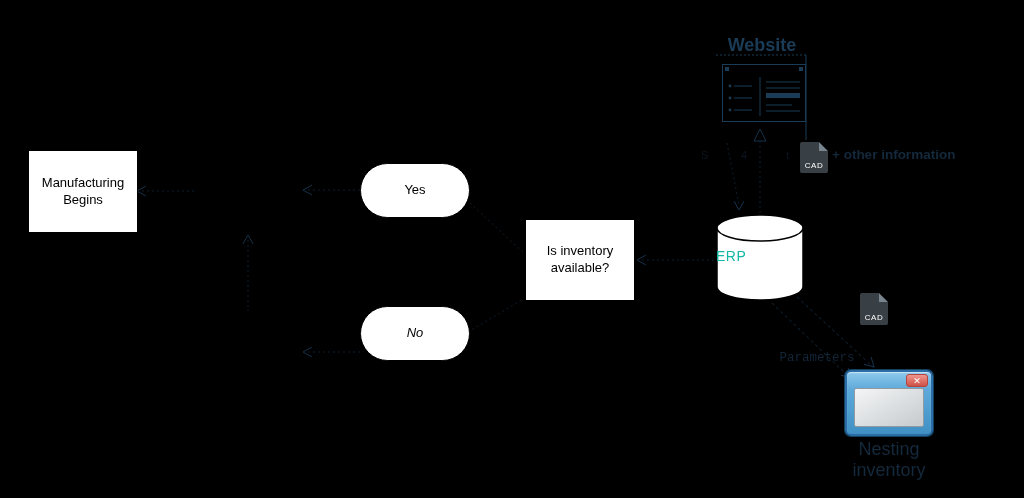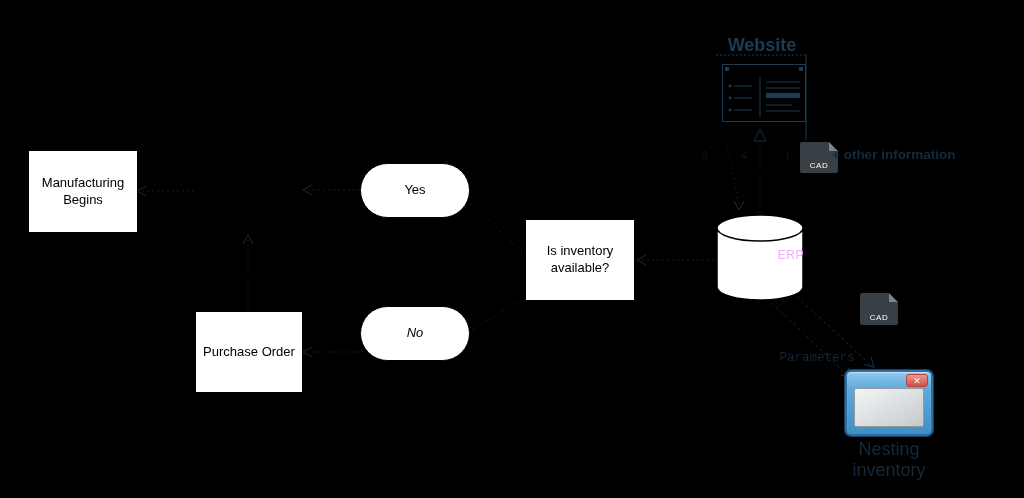--- a/index.html
+++ b/index.html
@@ -14,31 +14,31 @@
   .node{position:absolute;background:var(--node-fill);color:var(--node-text);
     border:1px solid var(--node-border);display:flex;align-items:center;justify-content:center;
     text-align:center;font-size:13px;line-height:1.3;padding:4px;box-sizing:border-box;}
   .stadium{border-radius:28px;}
   svg.overlay{position:absolute;left:0;top:0;width:1024px;height:498px;pointer-events:none;}
   .faint{stroke:var(--faint-line);stroke-width:1;fill:none;stroke-dasharray:2,3;}
   .dashed2{stroke:#122a3e;stroke-width:1;fill:none;stroke-dasharray:3,3;}
   .wireline{stroke:var(--wireframe-stroke);stroke-width:1;fill:none;}
   .dotted{stroke-dasharray:2,2;}
   .arrow{stroke:var(--arrow-stroke);stroke-width:1;fill:none;}
-  .erp-label{position:absolute;left:716px;top:248px;width:88px;text-align:right;
-    font-size:12px;color:#f0abfc;letter-spacing:.5px;}
+  .erp-label{position:absolute;left:716px;top:248px;width:88px;text-align:left;
+    font-size:14px;color:#14b8a6;letter-spacing:.5px;}
   .annot{position:absolute;color:var(--annotation-text);font-size:18px;}
   .website-label{left:714px;top:35px;width:96px;text-align:center;font-weight:bold;
     color:var(--wireframe-stroke);}
   .other-info{left:832px;top:147px;font-weight:600;font-size:13.5px;}
   .parameters{left:773px;top:351px;width:88px;text-align:center;font-size:12.5px;opacity:.95;font-family:Liberation Mono, monospace;}
   .nesting-label{left:831px;top:439px;width:116px;text-align:center;}
   .fragment{position:absolute;top:149px;font-size:11px;color:var(--annotation-text);opacity:.55;}
   .cad{position:absolute;background:var(--cad-icon-fill);border-radius:2px;
-    clip-path:polygon(0 0,calc(100% - 9px) 0,100% 9px,100% 100%,0 100%);padding-left:10px;}
+    clip-path:polygon(0 0,calc(100% - 9px) 0,100% 9px,100% 100%,0 100%);}
   .cad .fold{position:absolute;top:0;right:0;width:0;height:0;
     border-bottom:9px solid var(--cad-fold-fill);border-right:9px solid transparent;}
   .cad .cad-txt{position:absolute;bottom:3px;left:0;right:0;text-align:center;
     color:var(--cad-text);font-size:8px;letter-spacing:.5px;}
   .window{position:absolute;left:845px;top:370px;width:88px;height:66px;border-radius:6px;
     background:linear-gradient(180deg,#8ec9ec 0%,#5ea9da 28%,#4090c4 100%);
     border:2px solid var(--window-border);box-sizing:border-box;
     box-shadow:inset 0 1px 1px rgba(255,255,255,.55),0 0 0 1px #17425f;}
   .close-btn{position:absolute;top:2px;right:3px;width:22px;height:13px;border-radius:3px;
     background:linear-gradient(180deg,#ee968d,#cf5148);border:1px solid #b5443c;
@@ -92,21 +92,20 @@
 
   <div class="node" style="left:28px;top:150px;width:110px;height:83px;">Manufacturing Begins</div>
 
 
   <div class="node stadium" style="left:360px;top:163px;width:110px;height:55px;">Yes</div>
 
   <div class="node" style="left:525px;top:219px;width:110px;height:82px;">Is inventory available?</div>
 
   <div class="node stadium" style="left:360px;top:306px;width:110px;height:55px;font-style:italic;">No</div>
 
-  <div class="node" style="left:195px;top:311px;width:108px;height:82px;">Purchase Order</div>
 
   <svg style="position:absolute;left:716px;top:214px;" width="88" height="88" viewBox="0 0 88 88">
     <path d="M1,14 L1,73 A43,13 0 0 0 87,73 L87,14" fill="#ffffff" stroke="#000000" stroke-width="1.5"></path>
     <ellipse cx="44" cy="14" rx="43" ry="13" fill="#ffffff" stroke="#000000" stroke-width="1.5"></ellipse>
   </svg>
   <div class="erp-label">ERP</div>
 
   <div class="annot website-label">Website</div>
   <svg style="position:absolute;left:722px;top:64px;" width="84" height="58" viewBox="0 0 84 58">
     <rect class="wireline" x="0.5" y="0.5" width="83" height="57"></rect>

